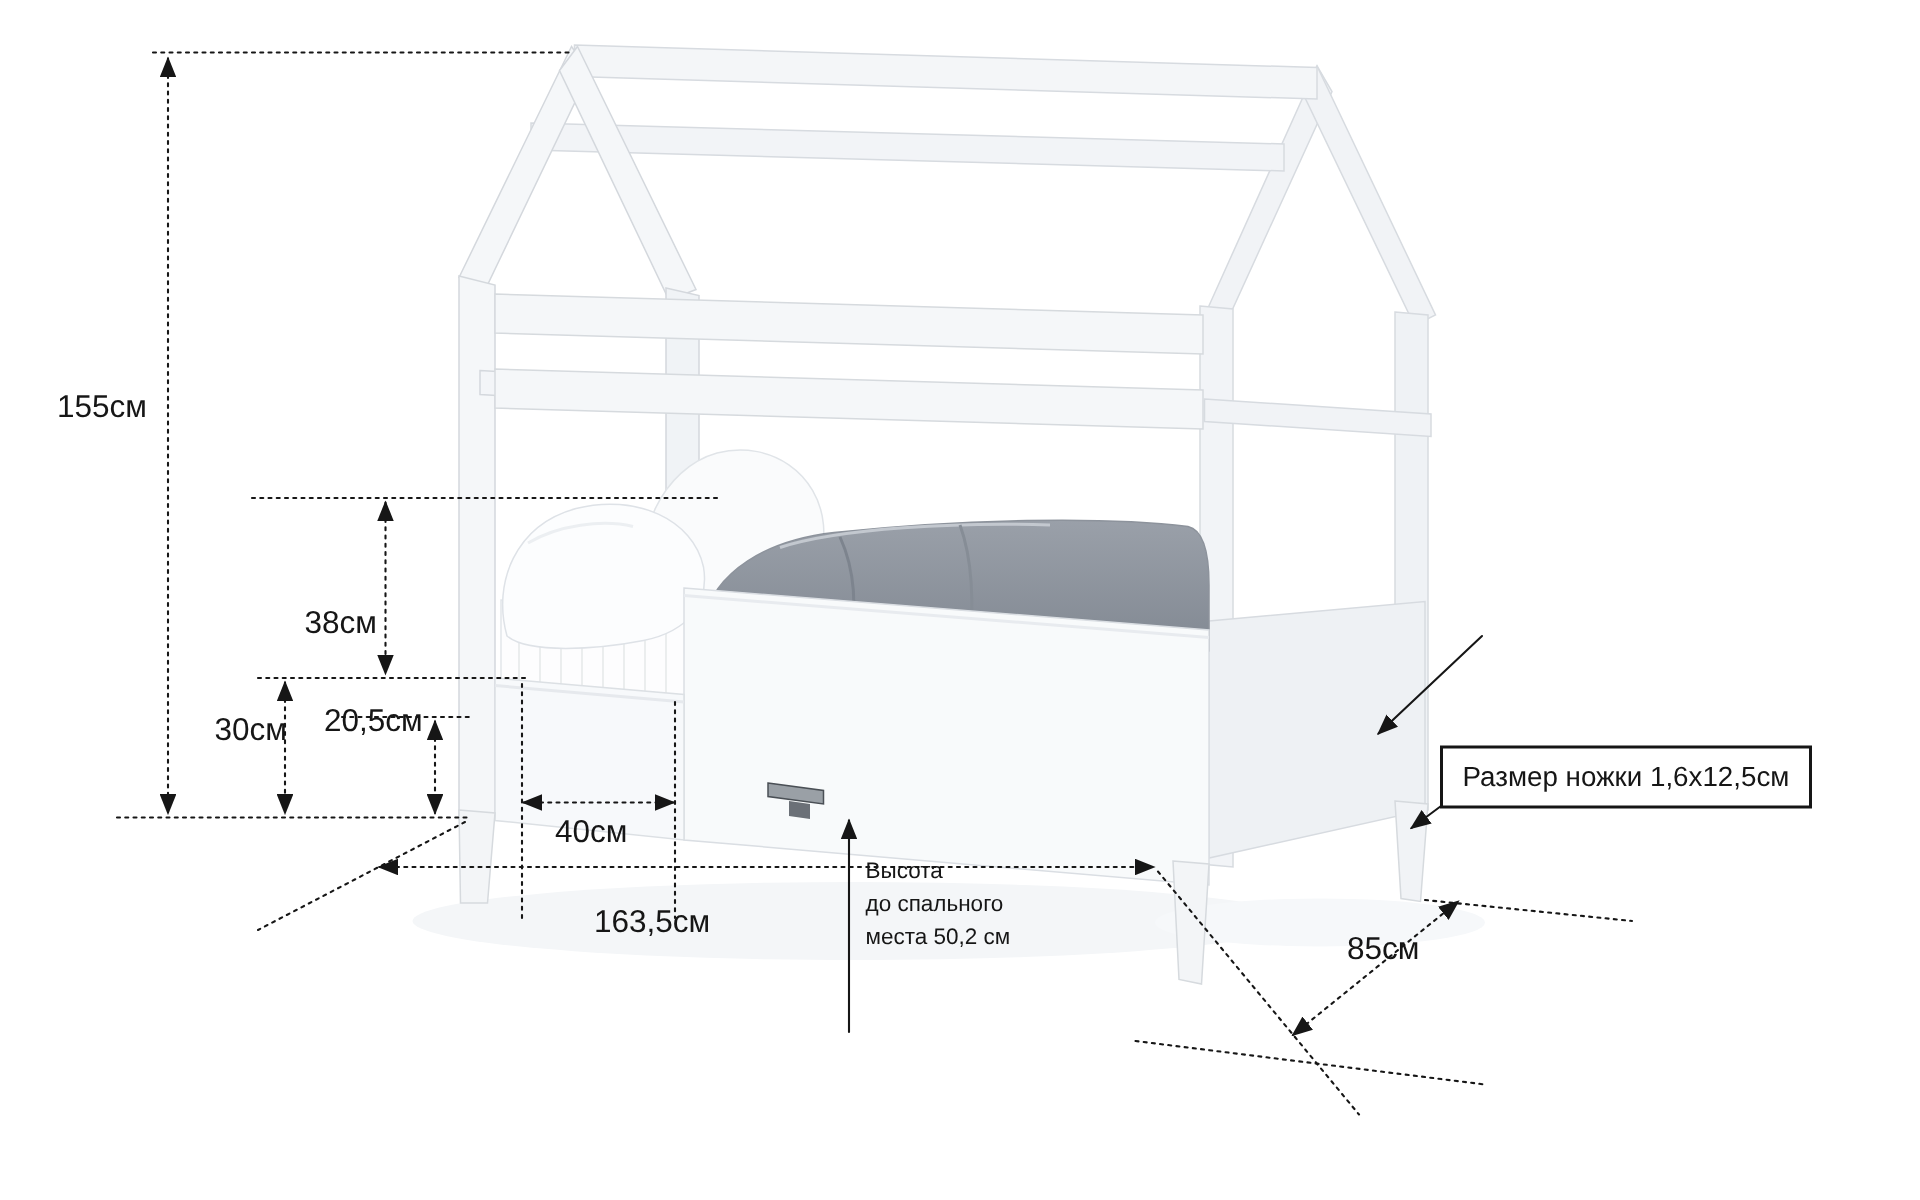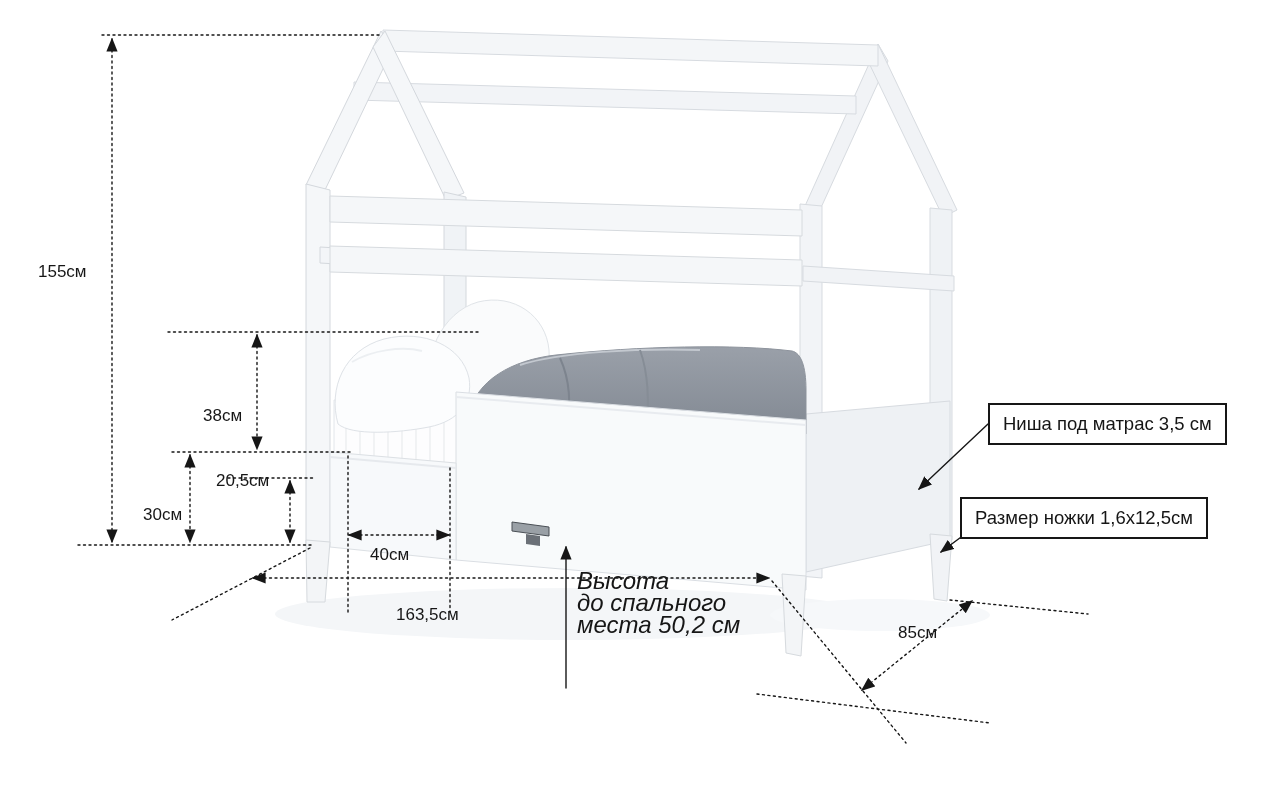--- a/index.html
+++ b/index.html
@@ -2,25 +2,25 @@
 <html><head>
 <meta charset="utf-8">
 <style>
   html,body{margin:0;padding:0;background:#ffffff;}
   .canvas{
     position:relative;width:1280px;height:800px;background:#ffffff;
     font-family:"Liberation Sans",sans-serif;color:#161616;overflow:hidden;
   }
   .drawing{position:absolute;left:0;top:0;}
   .dim-label{
-    position:absolute;font-size:17px;line-height:21px;white-space:nowrap;
+    position:absolute;font-size:21px;line-height:21px;white-space:nowrap;
     color:#161616;
   }
   .note-label{
-    position:absolute;font-size:24px;line-height:22px;color:#161616;font-style:italic;
+    position:absolute;font-size:15px;line-height:22px;color:#161616;
   }
   .callout{
     position:absolute;border:2px solid #161616;background:#ffffff;
     padding:8px 13px;font-size:18.5px;white-space:nowrap;color:#161616;
   }
 </style>
 </head>
 <body>
 
 <div class="canvas">
@@ -167,33 +167,32 @@
         <line x1="988" y1="424" x2="919" y2="489" marker-end="url(#arr)"></line>
         <line x1="988" y1="517" x2="941" y2="552" marker-end="url(#arr)"></line>
       </g>
     </g>
   </svg>
 
   <div class="dim-label" style="left:38px;top:261px">155см</div>
 
   <div class="dim-label" style="left:203px;top:405px">38см</div>
 
-  <div class="dim-label" style="left:143px;top:504px">30см</div>
+  <div class="dim-label" style="left:143px;top:476px">30см</div>
 
   <div class="dim-label" style="left:216px;top:470px">20,5см</div>
 
   <div class="dim-label" style="left:370px;top:544px">40см</div>
 
   <div class="dim-label" style="left:396px;top:604px">163,5см</div>
 
   <div class="dim-label" style="left:898px;top:622px">85см</div>
 
   <div class="note-label" style="left:577px;top:570px">
     <div>Высота</div>
     <div>до спального</div>
     <div>места 50,2 см</div>
   </div>
 
-  <div class="callout" style="left:988px;top:403px">Ниша под матрас 3,5 см</div>
 
   <div class="callout" style="left:960px;top:497px">Размер ножки 1,6x12,5см</div>
 
 </div>
 
 </body></html>

